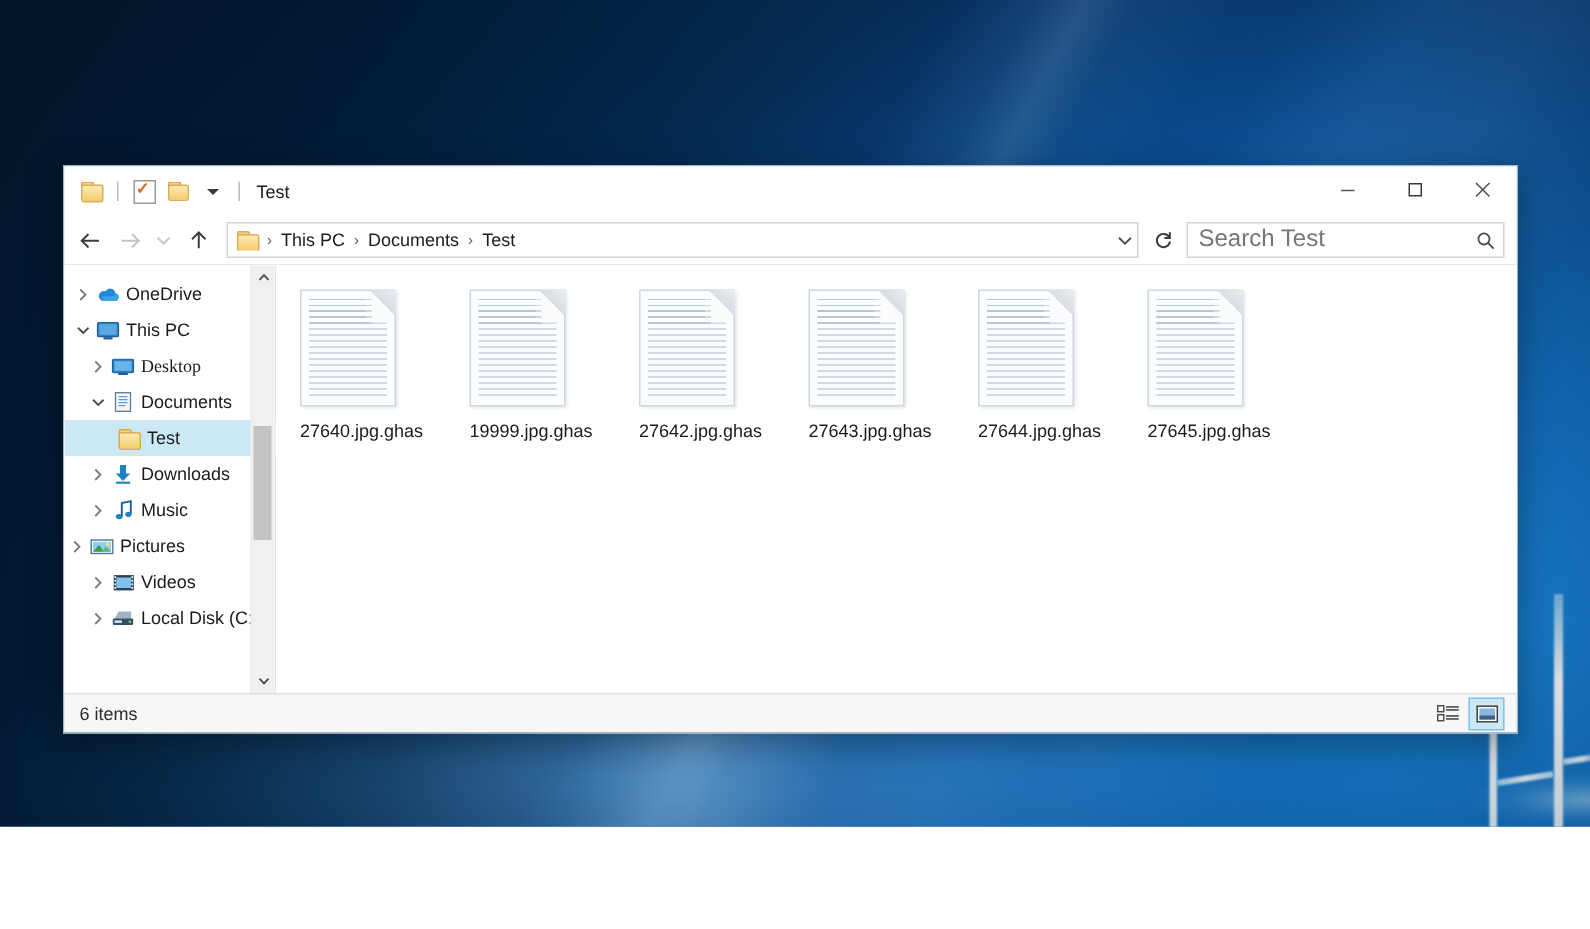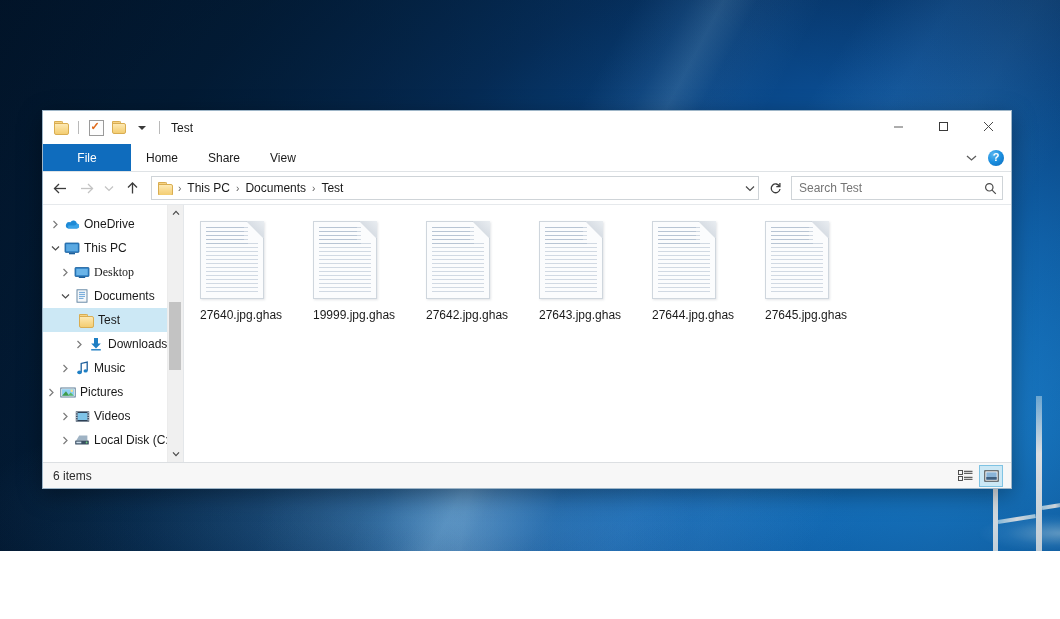--- a/index.html
+++ b/index.html
@@ -216,21 +216,21 @@
   }
 
   .searchbox {
     width: 200px; height: 22px;
     border: 1px solid #cfd4d8; background: #ffffff;
     display: flex; align-items: center; padding: 0 5px;
     margin-left: 4px;
   }
   .searchbox input {
     flex: 1; border: none; outline: none;
-    font-family: "Liberation Sans", sans-serif; font-size: 12px;
+    font-family: "Liberation Sans", sans-serif; font-size: 16px;
     color: #6d6d6d; background: transparent; min-width: 0;
   }
 
   
   .body { flex: 1; display: flex; min-height: 0; background: #ffffff; }
 
   
   .sidebar {
     width: 140px; min-width: 140px;
     background: #ffffff;
@@ -391,34 +391,20 @@
         </div>
         <div class="winbtn close">
           <svg width="11" height="11" viewBox="0 0 11 11">
               <line x1="1" y1="1" x2="10" y2="10" stroke="#4a4a4a" stroke-width="1"></line>
               <line x1="10" y1="1" x2="1" y2="10" stroke="#4a4a4a" stroke-width="1"></line>
             </svg>
         </div>
       </div>
     </div>
 
-    <div class="ribbon">
-      <div class="tab file">File</div>
-      <div class="tab">Home</div>
-      <div class="tab">Share</div>
-      <div class="tab">View</div>
-      <div class="ribbon-right">
-        <div class="ribbon-chevron">
-          <svg width="11" height="8" viewBox="0 0 11 8">
-              <polyline points="1,2 5.5,6 10,2" fill="none" stroke="#5c5c5c" stroke-width="1.3"></polyline>
-            </svg>
-        </div>
-        <div class="help-ico">?</div>
-      </div>
-    </div>
 
     <div class="addressrow">
       <div class="navbtn">
         <svg width="15" height="13" viewBox="0 0 15 13">
             <polyline points="6,2 1.5,6.5 6,11" fill="none" stroke="currentColor" stroke-width="1.3"></polyline>
             <line x1="1.5" y1="6.5" x2="13" y2="6.5" stroke="currentColor" stroke-width="1.3"></line>
           </svg>
       </div>
       <div class="navbtn disabled">
         <svg width="15" height="13" viewBox="0 0 15 13">
@@ -544,21 +530,21 @@
           <span class="tree-label">Documents</span>
         </div>
 
         <div class="tree-item selected" style="padding-left:34px;">
           <span class="tree-ico">
             <span class="folder-ico"></span>
           </span>
           <span class="tree-label">Test</span>
         </div>
 
-        <div class="tree-item" style="padding-left:28px;">
+        <div class="tree-item" style="padding-left:14px;">
           <span class="tree-chev">
             <svg width="7" height="9" viewBox="0 0 7 9">
                 <polyline points="1.5,1 5,4.5 1.5,8" fill="none" stroke="#7a7a7a" stroke-width="1.2"></polyline>
               </svg>
           </span>
           <span class="tree-ico">
             <svg width="14" height="14" viewBox="0 0 14 14">
               <rect x="5" y="1" width="4" height="6" fill="#1e7fc4"></rect>
               <polygon points="2.2,6.6 11.8,6.6 7,11.6" fill="#1e7fc4"></polygon>
               <rect x="2.2" y="12.1" width="9.6" height="1.4" fill="#1e7fc4"></rect>

